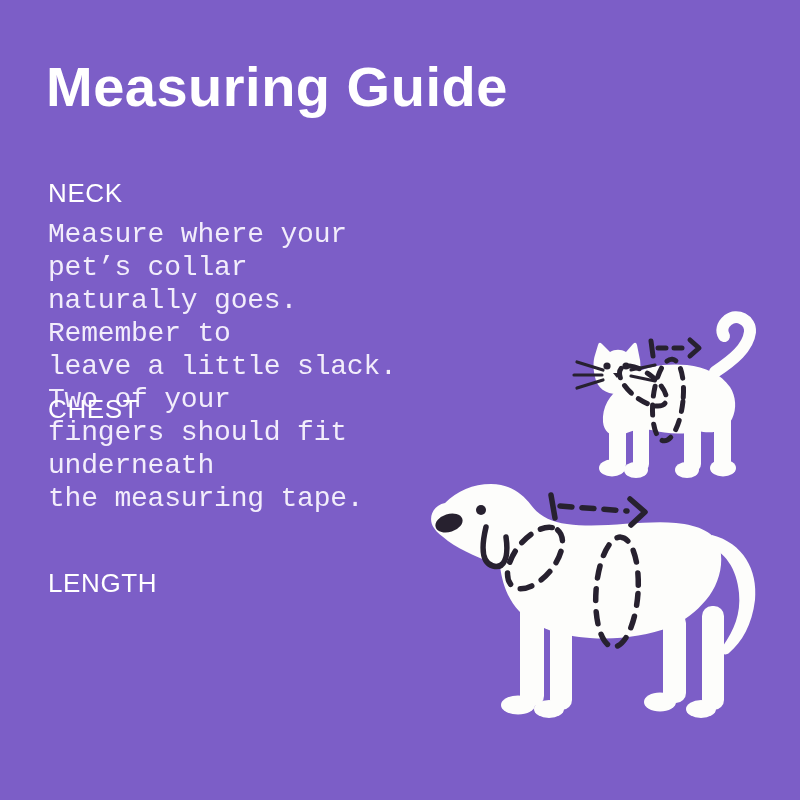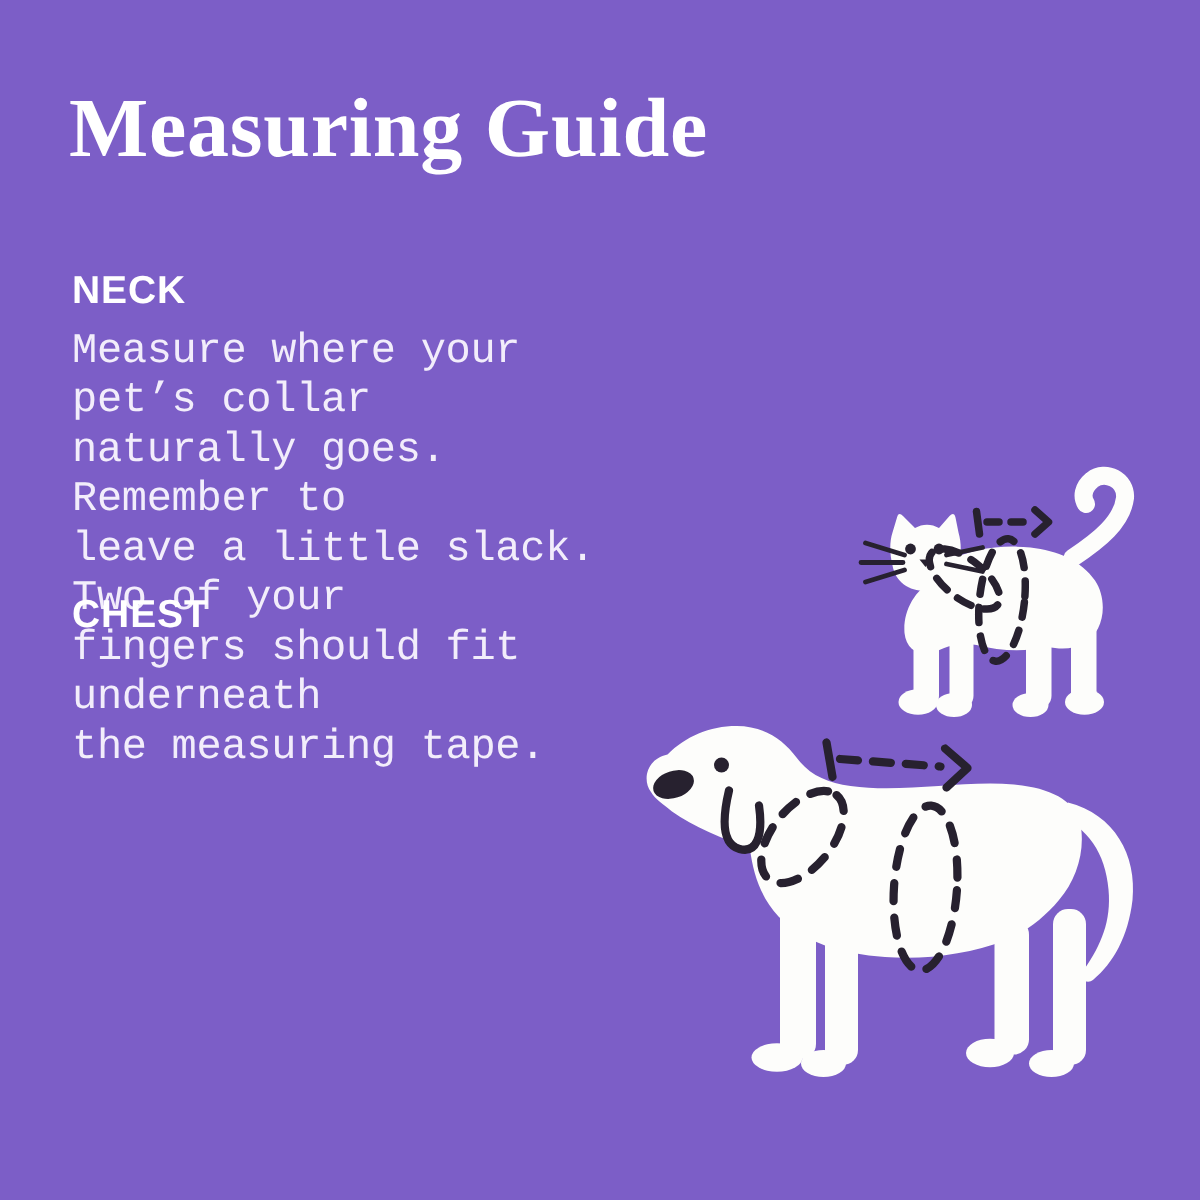--- a/index.html
+++ b/index.html
@@ -12,28 +12,28 @@
   }
   *{margin:0;padding:0;box-sizing:border-box;}
   html,body{width:800px;height:800px;}
   body{background:var(--background);font-family:"DejaVu Serif",serif;}
   .canvas{
     position:relative;width:800px;height:800px;overflow:hidden;
     background:var(--background);
   }
   .title{
     position:absolute;left:46px;top:54px;
-    font-family:Liberation Serif, serif;
+    font-family:Liberation Sans, sans-serif;
     font-weight:bold;font-size:56px;letter-spacing:.5px;
     color:var(--title-color);white-space:nowrap;
   }
   .sec{position:absolute;left:48px;width:380px;}
   .sec h2{
     font-family:"Liberation Sans",sans-serif;
-    font-weight:bold;font-size:26px;letter-spacing:.6px;
+    font-weight:normal;font-size:26px;letter-spacing:.6px;
     color:var(--heading-color);margin:0 0 12px 0;line-height:1;
   }
   .sec p{
     font-family:Liberation Mono, monospace;
     font-size:28px;line-height:33px;letter-spacing:-.2px;
     color:var(--body-color);white-space:pre-line;margin:0;
   }
   .sec-neck{top:180px;}
   .sec-chest{top:396px;}
   .sec-length{top:570px;}
@@ -59,20 +59,21 @@
 leave a little slack. Two of your
 fingers should fit underneath
 the measuring tape.</p>
   </section>
 
   <section class="sec sec-chest">
     <h2>CHEST</h2>
   </section>
 
   <section class="sec sec-length">
+    <h2>LENGTH</h2>
   </section>
 
   <svg class="cat-svg" viewBox="0 0 200 185" role="img">
 
     <path class="fur-line" stroke-width="12" d="M 150 72 C 168 60, 183 48, 185 32 C 186 20, 172 13, 163 20 C 157 25, 156 31, 159 36"></path>
 
     <rect class="fur" x="44" y="112" width="17" height="60" rx="8"></rect>
     <ellipse class="fur" cx="47" cy="168" rx="13" ry="8.5"></ellipse>
     <rect class="fur" x="68" y="118" width="16" height="54" rx="8"></rect>
     <ellipse class="fur" cx="71" cy="170" rx="12" ry="8"></ellipse>

